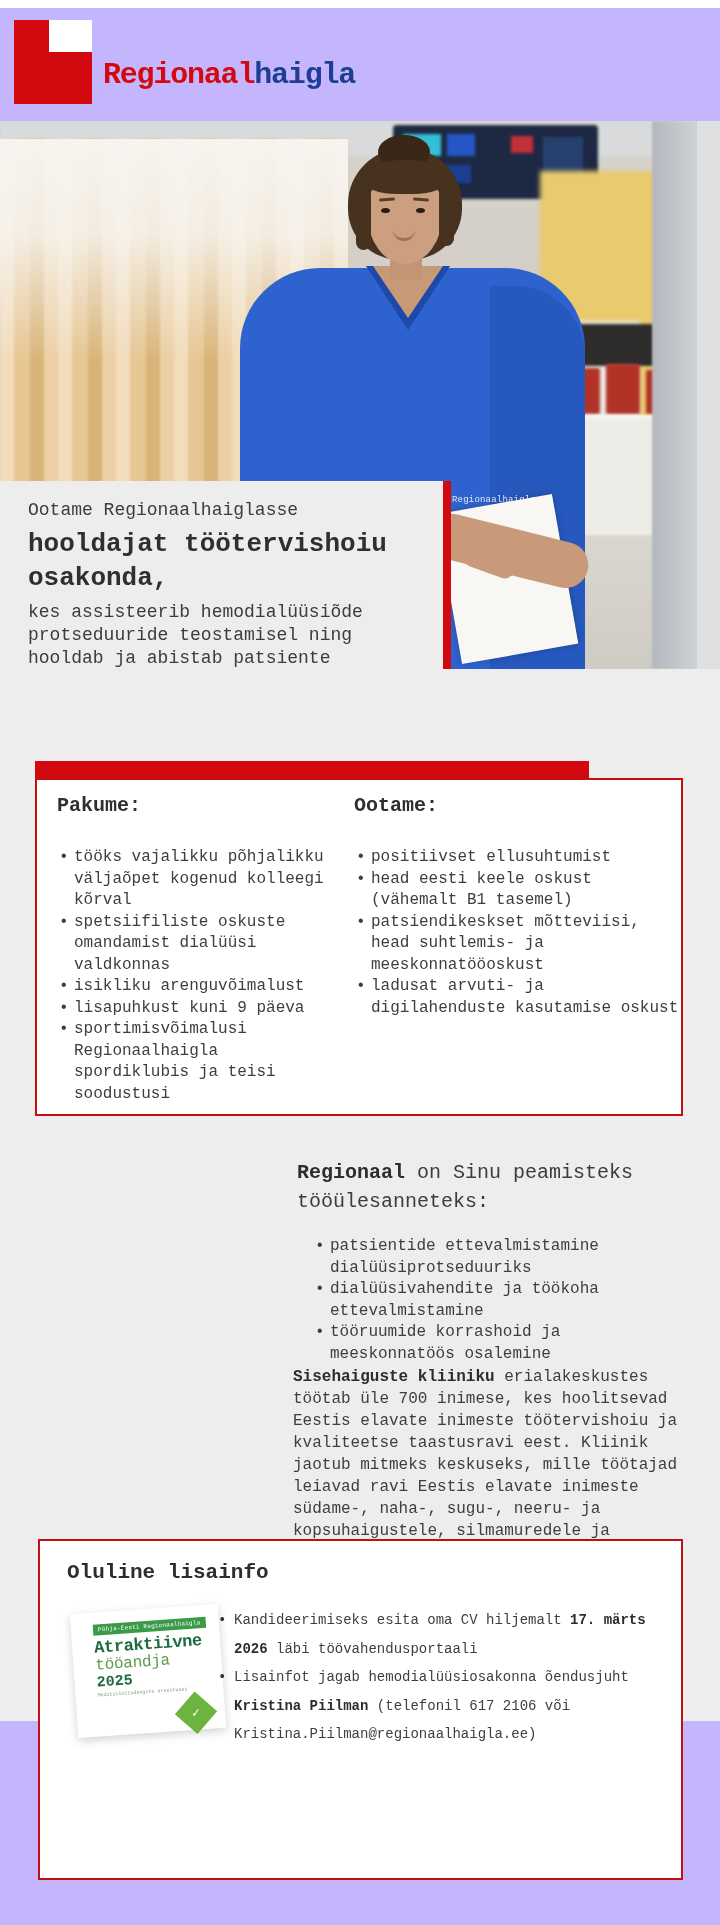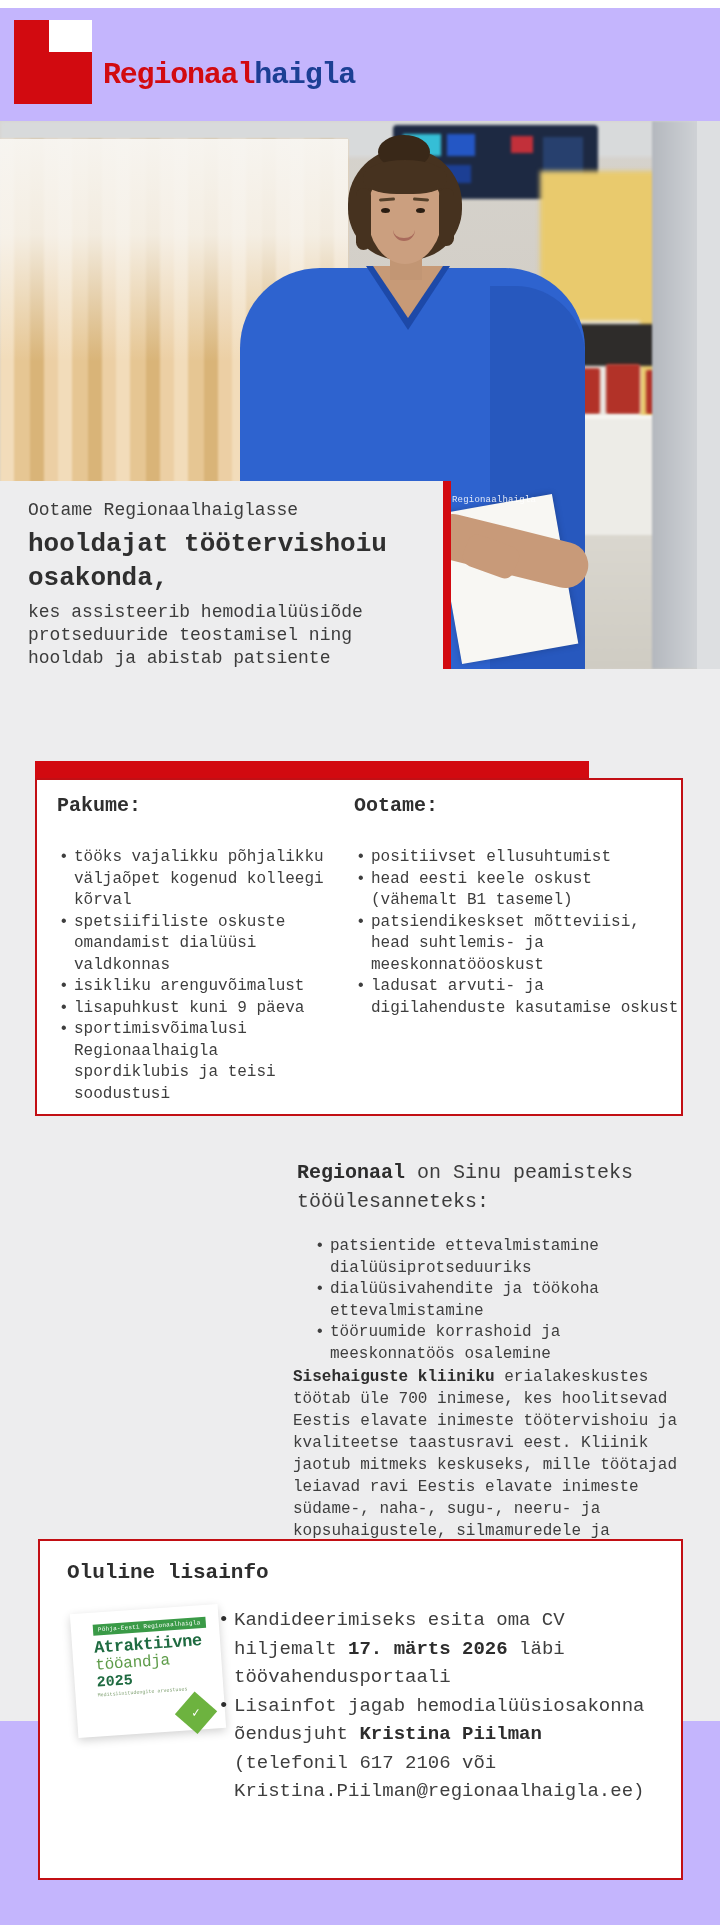--- a/index.html
+++ b/index.html
@@ -88,21 +88,21 @@
   .duties-list{left:297px;top:1228px;width:392px;}
   .duties-list ul.blist{margin:0;padding-left:33px;}
   .duties-list ul.blist li::before{left:-15px;}
   .clinic{left:293px;top:1358px;width:402px;font-size:16px;line-height:22px;color:#3e3e3e;margin:0;}
 
   
   .box2{left:38px;top:1531px;width:645px;height:341px;background:#ffffff;border:2px solid #c20f14;box-sizing:border-box;}
   .extra-heading{left:67px;top:1553px;font-size:21px;font-weight:bold;color:#2d2d2d;}
   .extra-list{left:216px;top:1598px;width:432px;}
   .extra-list ul{margin:0;padding:0 0 0 18px;list-style:none;}
-  .extra-list li{position:relative;font-size:19px;line-height:28.5px;color:#3e3e3e;}
+  .extra-list li{position:relative;font-size:14px;line-height:28.5px;color:#3e3e3e;}
   .extra-list li::before{content:"\2022";position:absolute;left:-16px;color:#2d2d2d;}
 
   
   .badge{left:74px;top:1601px;width:148px;height:124px;background:#ffffff;transform:rotate(-4deg);
          box-shadow:0 3px 10px rgba(0,0,0,.18);}
   .badge-org{position:absolute;left:22px;top:12px;background:#3a9a47;color:#ffffff;font-size:6px;
              padding:2px 5px;letter-spacing:.2px;white-space:nowrap;}
   .badge-title{position:absolute;left:22px;top:26px;color:#1f6b41;font-weight:bold;font-size:17px;letter-spacing:-0.4px;}
   .badge-sub{position:absolute;left:22px;top:44px;color:#5e9c4a;font-size:16px;letter-spacing:-0.3px;}
   .badge-year{position:absolute;left:22px;top:62px;color:#1f6b41;font-weight:bold;font-size:15px;}

